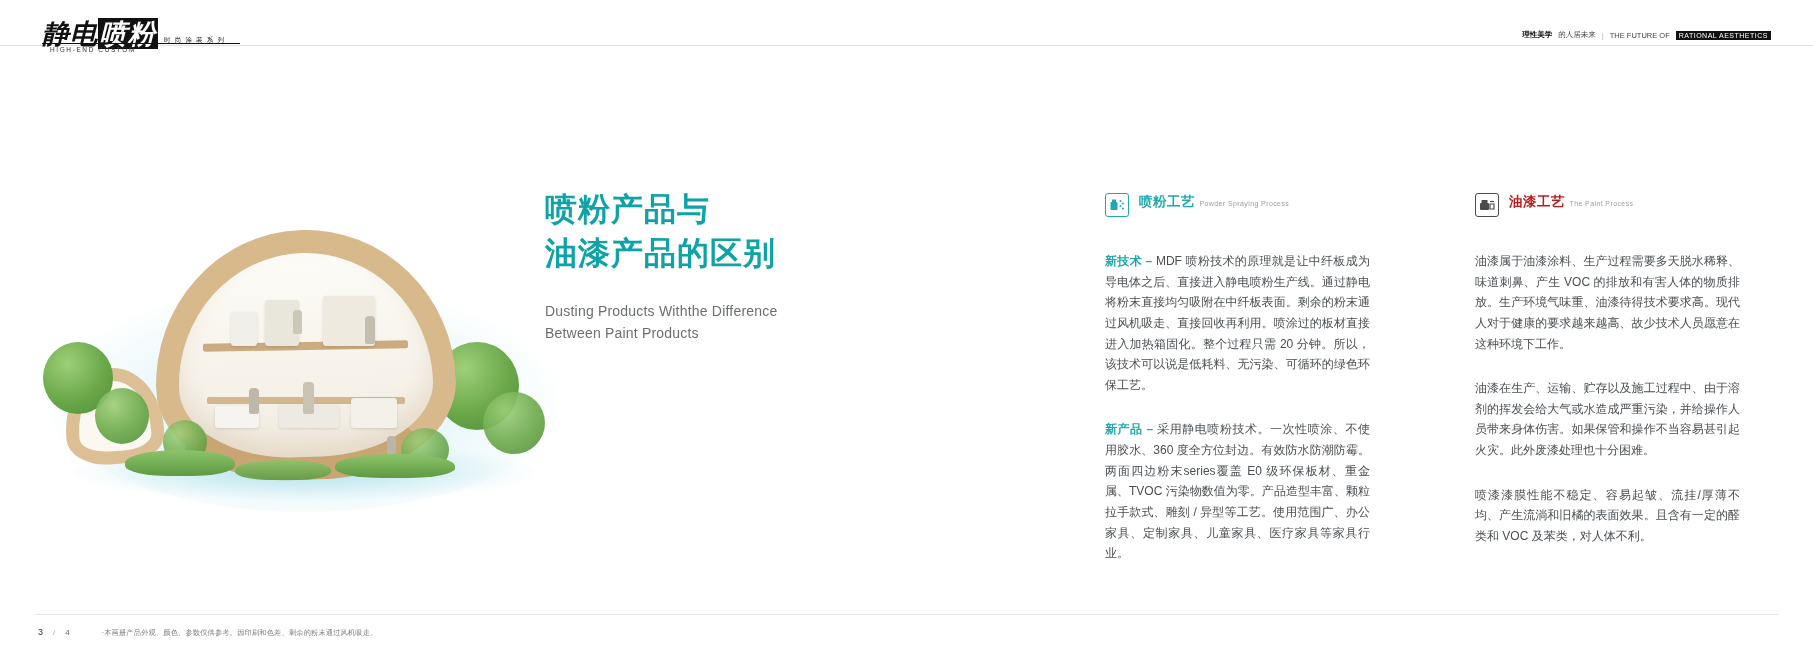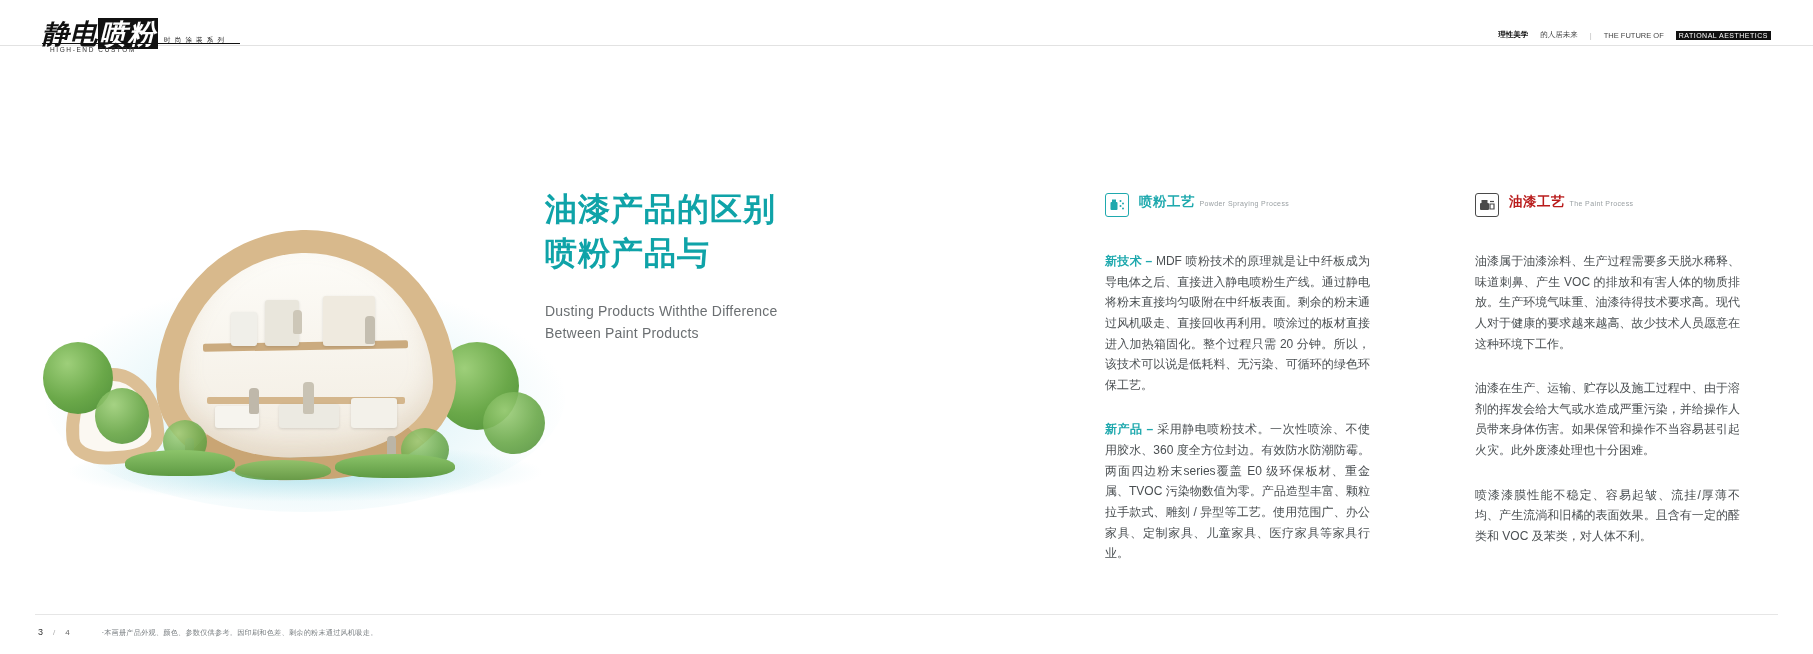--- a/index.html
+++ b/index.html
@@ -62,21 +62,21 @@
     left: 42px; top: 43px;
     width: 198px; height: 1px;
     background: #111;
   }
 
   .header-right {
     position: absolute;
     right: 42px; top: 30px;
     display: flex;
     align-items: center;
-    gap: 12px;
+    gap: 6px;
     font-size: 7.5px;
     color: #444;
     white-space: nowrap;
   }
   .header-right .cn-strong { font-weight: bold; color: #111; }
   .header-right .divider { color: #bbb; }
   .header-right .en-inv {
     background: #111;
     color: #fff;
     padding: 1px 3px;
@@ -349,22 +349,22 @@
     <div class="tree t2"></div>
     <div class="tree t5"></div>
     <div class="tree t6"></div>
     <div class="bush b1"></div>
     <div class="bush b2"></div>
     <div class="bush b3"></div>
   </div>
 
   <div class="title-col">
     <div class="title-cn">
+      <div>喷粉产品与</div>
       <div>油漆产品的区别</div>
-      <div>喷粉产品与</div>
     </div>
     <div class="title-en">
       <div>Dusting Products Withthe Difference</div>
       <div>Between Paint Products</div>
     </div>
   </div>
 
   <div class="col col-a">
     <div class="col-head">
       <span class="col-icon">

